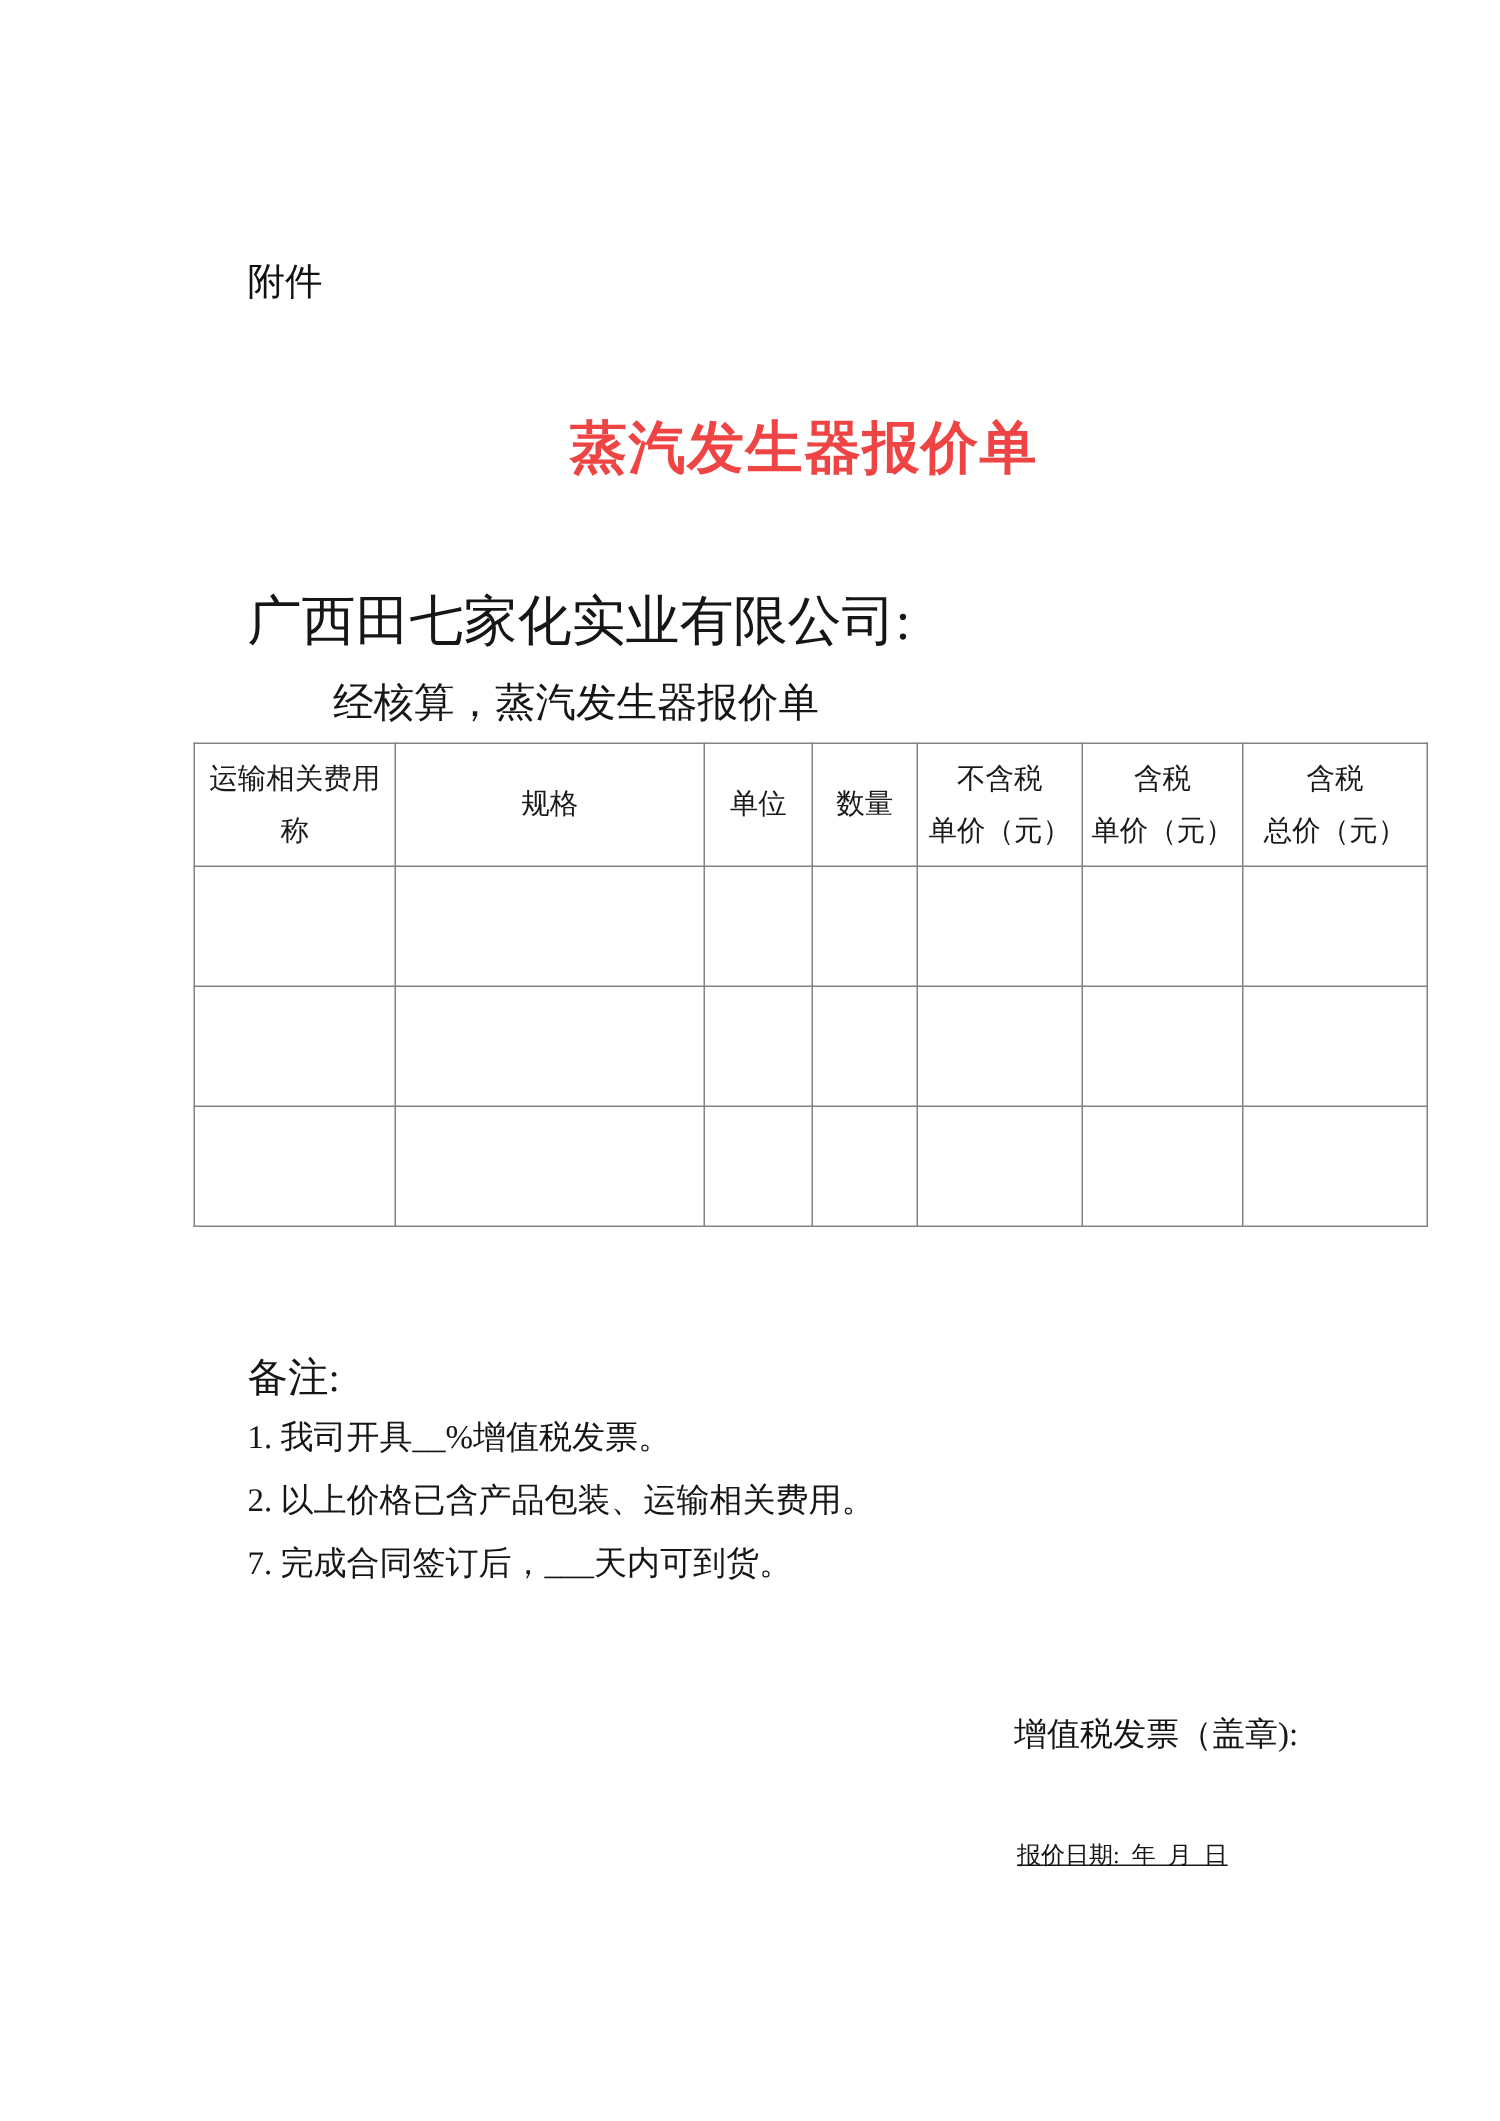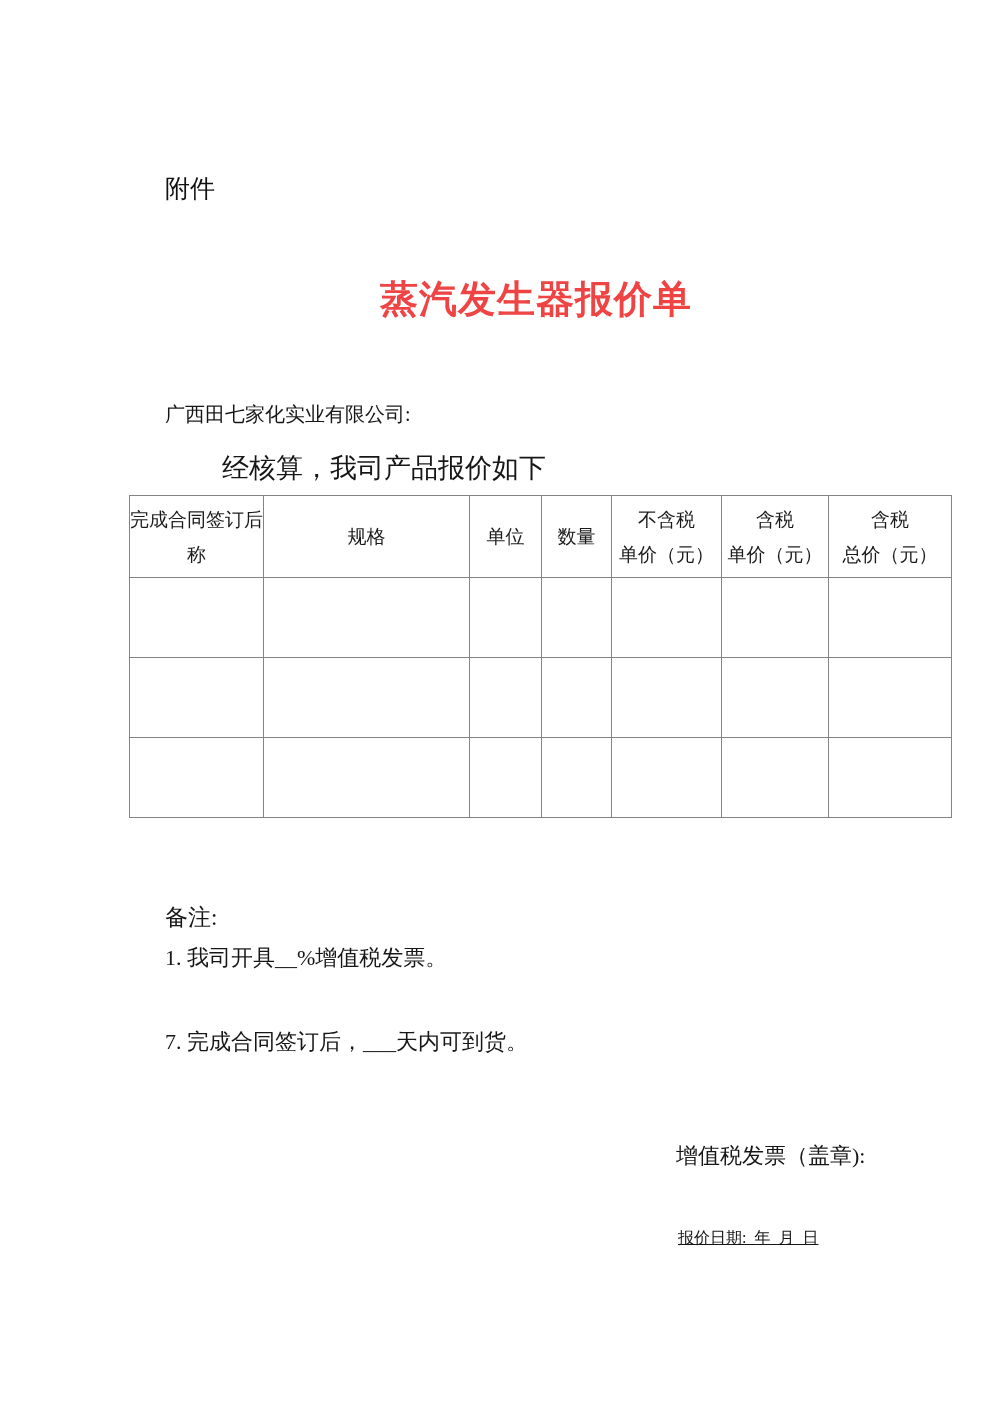--- a/index.html
+++ b/index.html
@@ -36,21 +36,21 @@
     font-size: 38px;
     line-height: 46px;
     font-weight: bold;
     letter-spacing: 1px;
     color: #ef4444;
   }
   .salutation {
     position: absolute;
     left: 129px;
     top: 397px;
-    font-size: 20px;
+    font-size: 36px;
     line-height: 34px;
     text-align: center;
   }
   .intro {
     position: absolute;
     left: 186px;
     top: 451px;
     font-size: 27px;
     line-height: 34px;
   }
@@ -85,21 +85,21 @@
     white-space: nowrap;
   }
   .total-label {
     font-size: 20px;
     letter-spacing: 2px;
   }
   .notes-label {
     position: absolute;
     left: 129px;
     top: 904px;
-    font-size: 23px;
+    font-size: 27px;
     line-height: 28px;
   }
   .note-1 { position: absolute; left: 129px; top: 944px; font-size: 22px; line-height: 28px; font-family: Liberation Serif, serif; }
   .note-2 { position: absolute; left: 129px; top: 986px; font-size: 22px; line-height: 28px; }
   .note-3 { position: absolute; left: 129px; top: 1028px; font-size: 22px; line-height: 28px; }
   .sig-company {
     position: absolute;
     left: 640px;
     top: 1142px;
     font-size: 22px;
@@ -129,37 +129,37 @@
 <body>
 
 <div class="page">
 
   <div class="attachment">附件</div>
 
   <h1 class="doc-title">蒸汽发生器报价单</h1>
 
   <div class="salutation">广西田七家化实业有限公司:</div>
 
-  <div class="intro">经核算，我司产品报价如下</div>
+  <div class="intro">经核算，蒸汽发生器报价单</div>
 
   <div class="table-wrap">
     <table class="quote-table">
       <colgroup>
         <col style="width:134px">
         <col style="width:206px">
         <col style="width:72px">
         <col style="width:70px">
         <col style="width:110px">
         <col style="width:107px">
         <col style="width:123px">
       </colgroup>
       <thead>
         <tr class="header-row">
           <th>
-            <div class="hline">完成合同签订后</div>
+            <div class="hline">运输相关费用</div>
             <div class="hline">称</div>
           </th>
           <th>
             <div class="hline">规格</div>
           </th>
           <th>
             <div class="hline">单位</div>
           </th>
           <th>
             <div class="hline">数量</div>
@@ -205,20 +205,21 @@
           <td></td>
           <td></td>
           <td></td>
         </tr>
       </tbody>
     </table>
   </div>
 
   <div class="notes-label">备注:</div>
   <div class="note-1">1. 我司开具__%增值税发票。</div>
+  <div class="note-2">2. 以上价格已含产品包装、运输相关费用。</div>
   <div class="note-3">7. 完成合同签订后，___天内可到货。</div>
 
   <div class="sig-company">增值税发票（盖章):</div>
   <div class="sig-date">报价日期:  年  月  日</div>
 
   <div class="page-number">－ 4 －</div>
 
 </div>
 
 </body></html>

